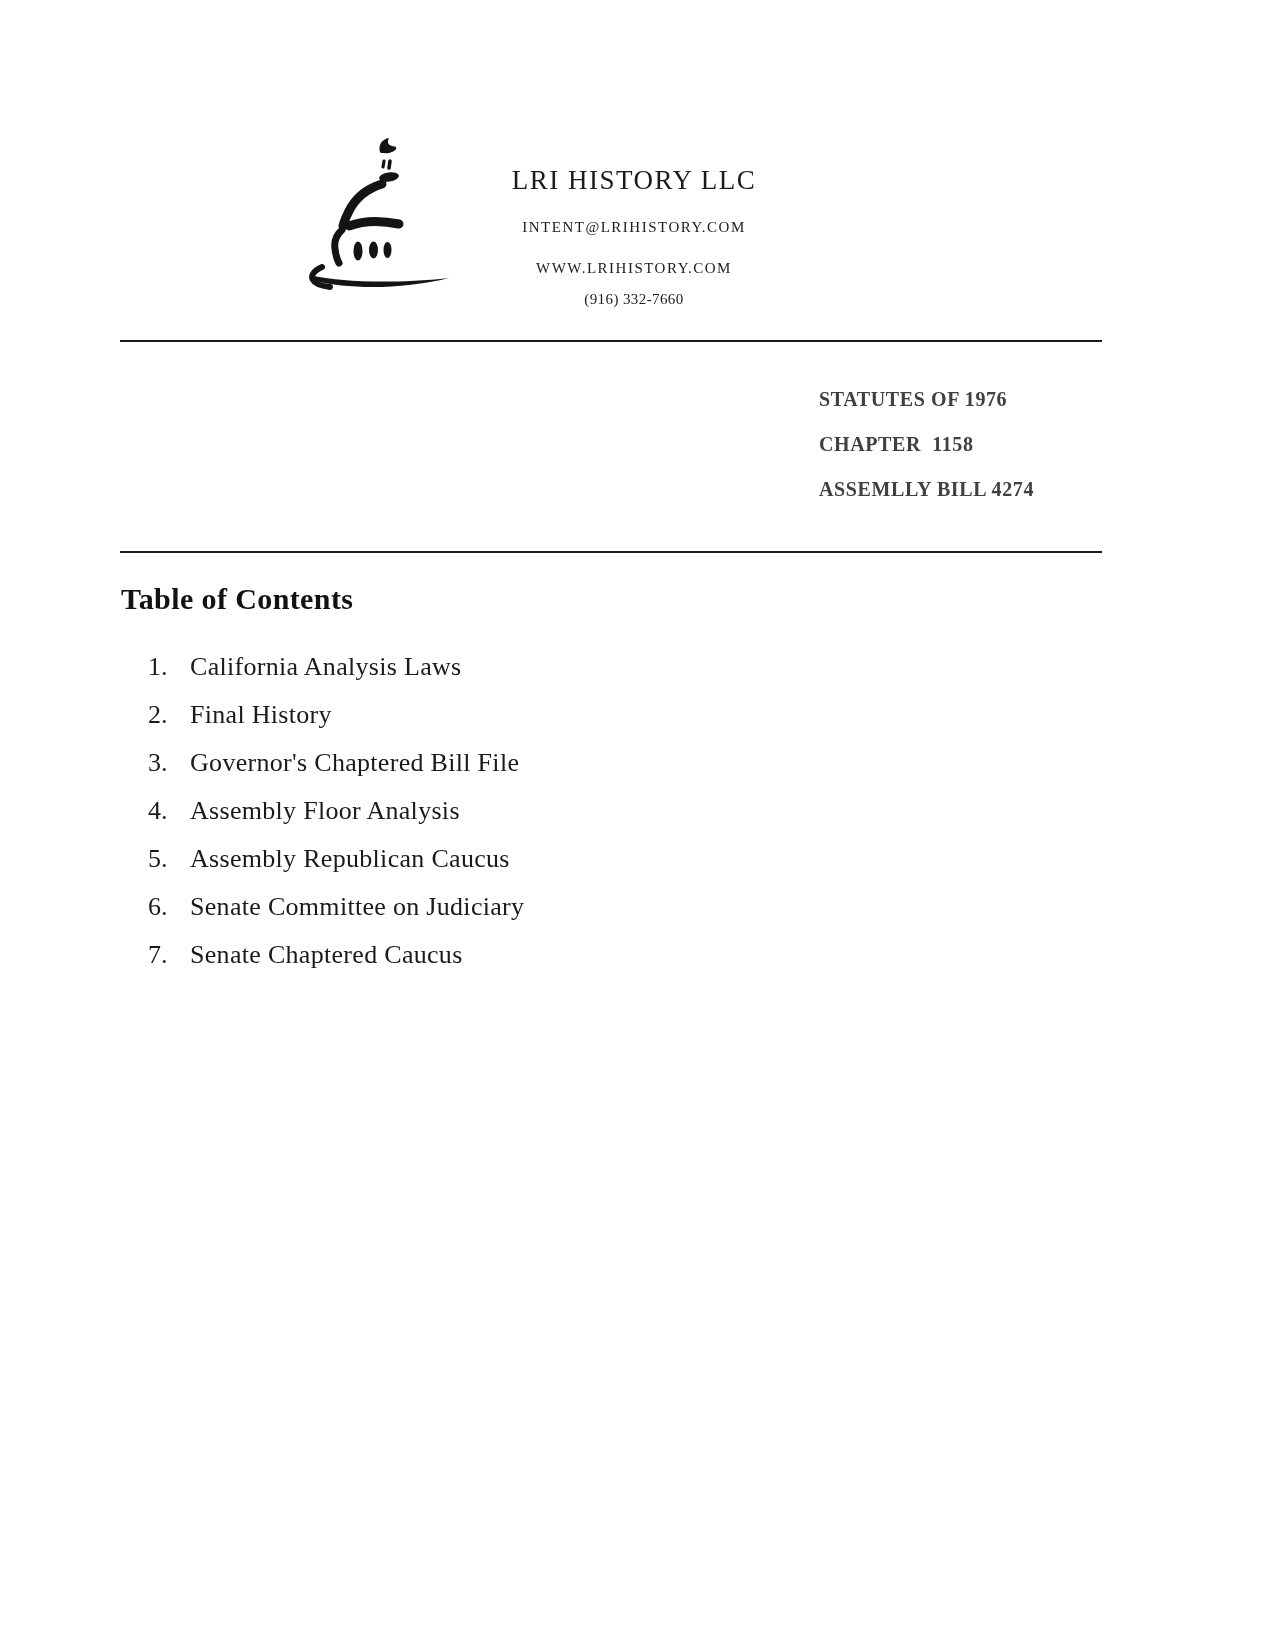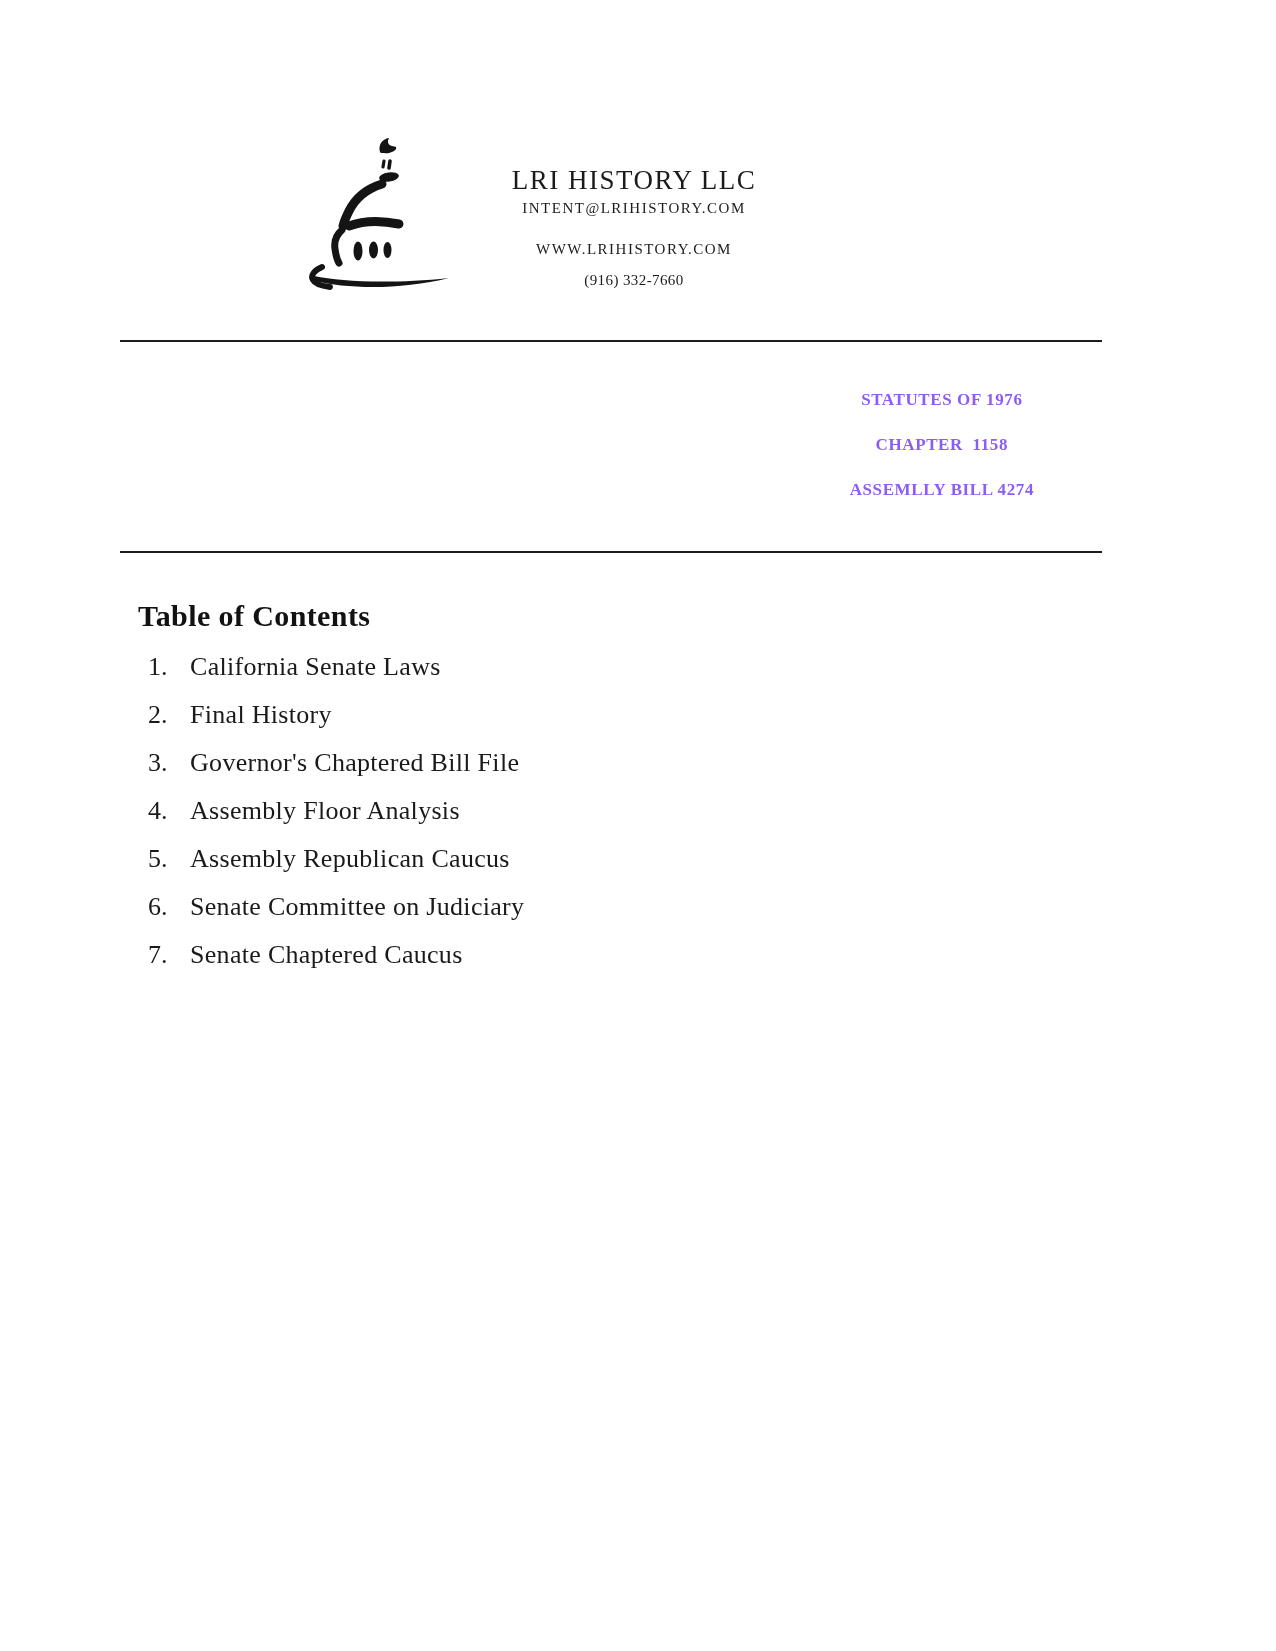--- a/index.html
+++ b/index.html
@@ -34,54 +34,54 @@
     color: #1b1b1b;
     white-space: nowrap;
   }
   .contact {
     font-size: 15px;
     line-height: 19px;
     letter-spacing: 1.5px;
     color: #1b1b1b;
     white-space: nowrap;
   }
-  .email   { margin-top: 2px; }
+  .email   { margin-top: 21px; }
   .website { margin-top: 22px; }
   .phone   { margin-top: 12px; letter-spacing: 0.4px; }
 
   
   .rule {
     position: absolute;
     left: 120px;
     width: 982px;
     height: 0;
     border-top: 2px solid #1c1c1c;
   }
   .rule-top    { top: 340px; }
   .rule-bottom { top: 551px; }
 
   
   .reference {
     position: absolute;
     top: 377px;
     right: 234px;
-    text-align: center;
-    color: #8b5cf6;
+    text-align: left;
+    color: #404040;
     font-weight: bold;
-    font-size: 17px;
+    font-size: 20px;
     line-height: 45px;
     letter-spacing: 0.6px;
   }
   .ref-line { white-space: pre; }
 
   
   .toc-title {
     position: absolute;
     left: 121px; top: 582px;
-    margin: 17px;
+    margin: 0;
     font-size: 30px;
     font-weight: bold;
     letter-spacing: 0.4px;
     color: #121212;
     white-space: nowrap;
   }
   .toc-list {
     position: absolute;
     left: 148px; top: 650px;
     margin: 0; padding: 0;
@@ -150,21 +150,21 @@
   </div>
 
   <div class="rule rule-bottom"></div>
 
   <h1 class="toc-title">Table of Contents</h1>
 
   <ol class="toc-list">
 
       <li class="toc-item">
         <span class="num">1.</span>
-        <span class="label">California Senate Laws</span>
+        <span class="label">California Analysis Laws</span>
       </li>
 
       <li class="toc-item">
         <span class="num">2.</span>
         <span class="label">Final History</span>
       </li>
 
       <li class="toc-item">
         <span class="num">3.</span>
         <span class="label">Governor's Chaptered Bill File</span>

